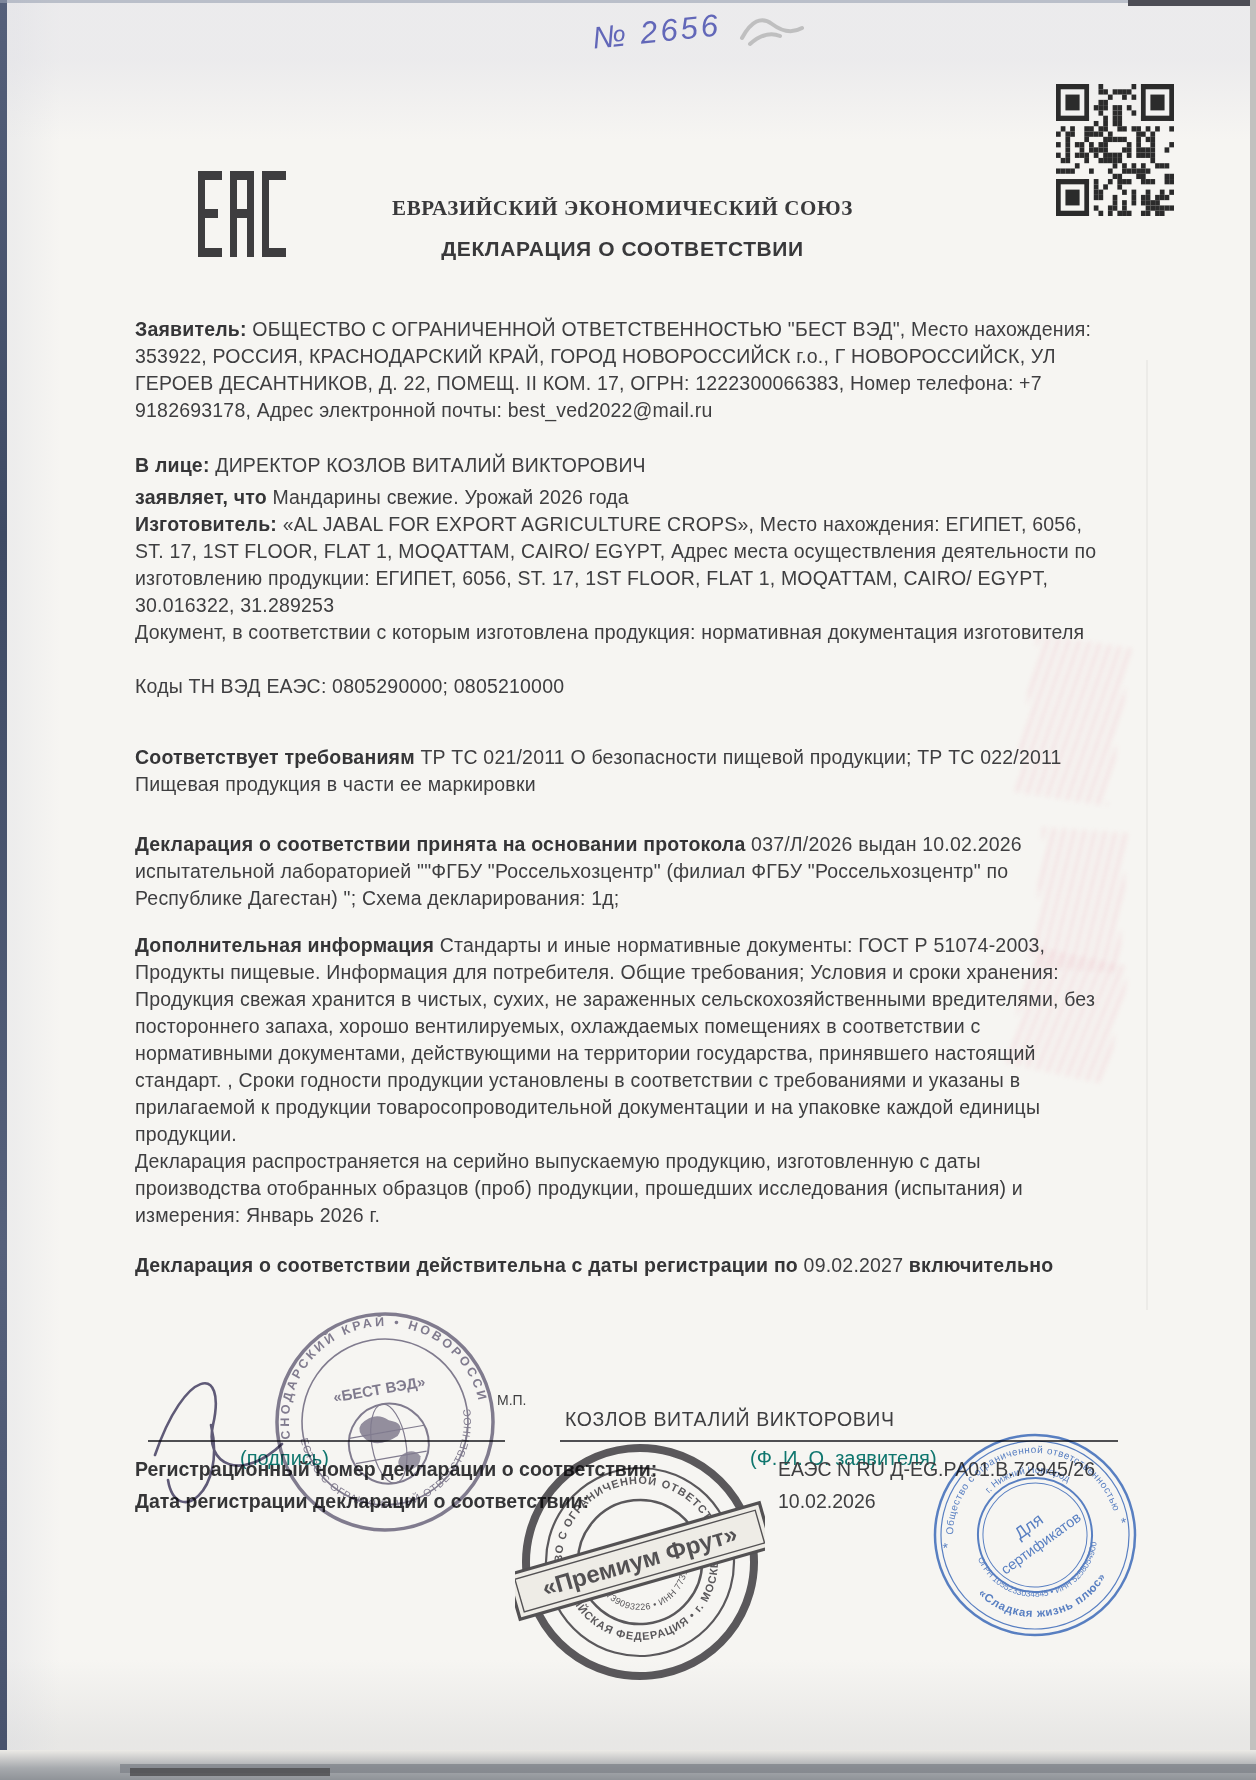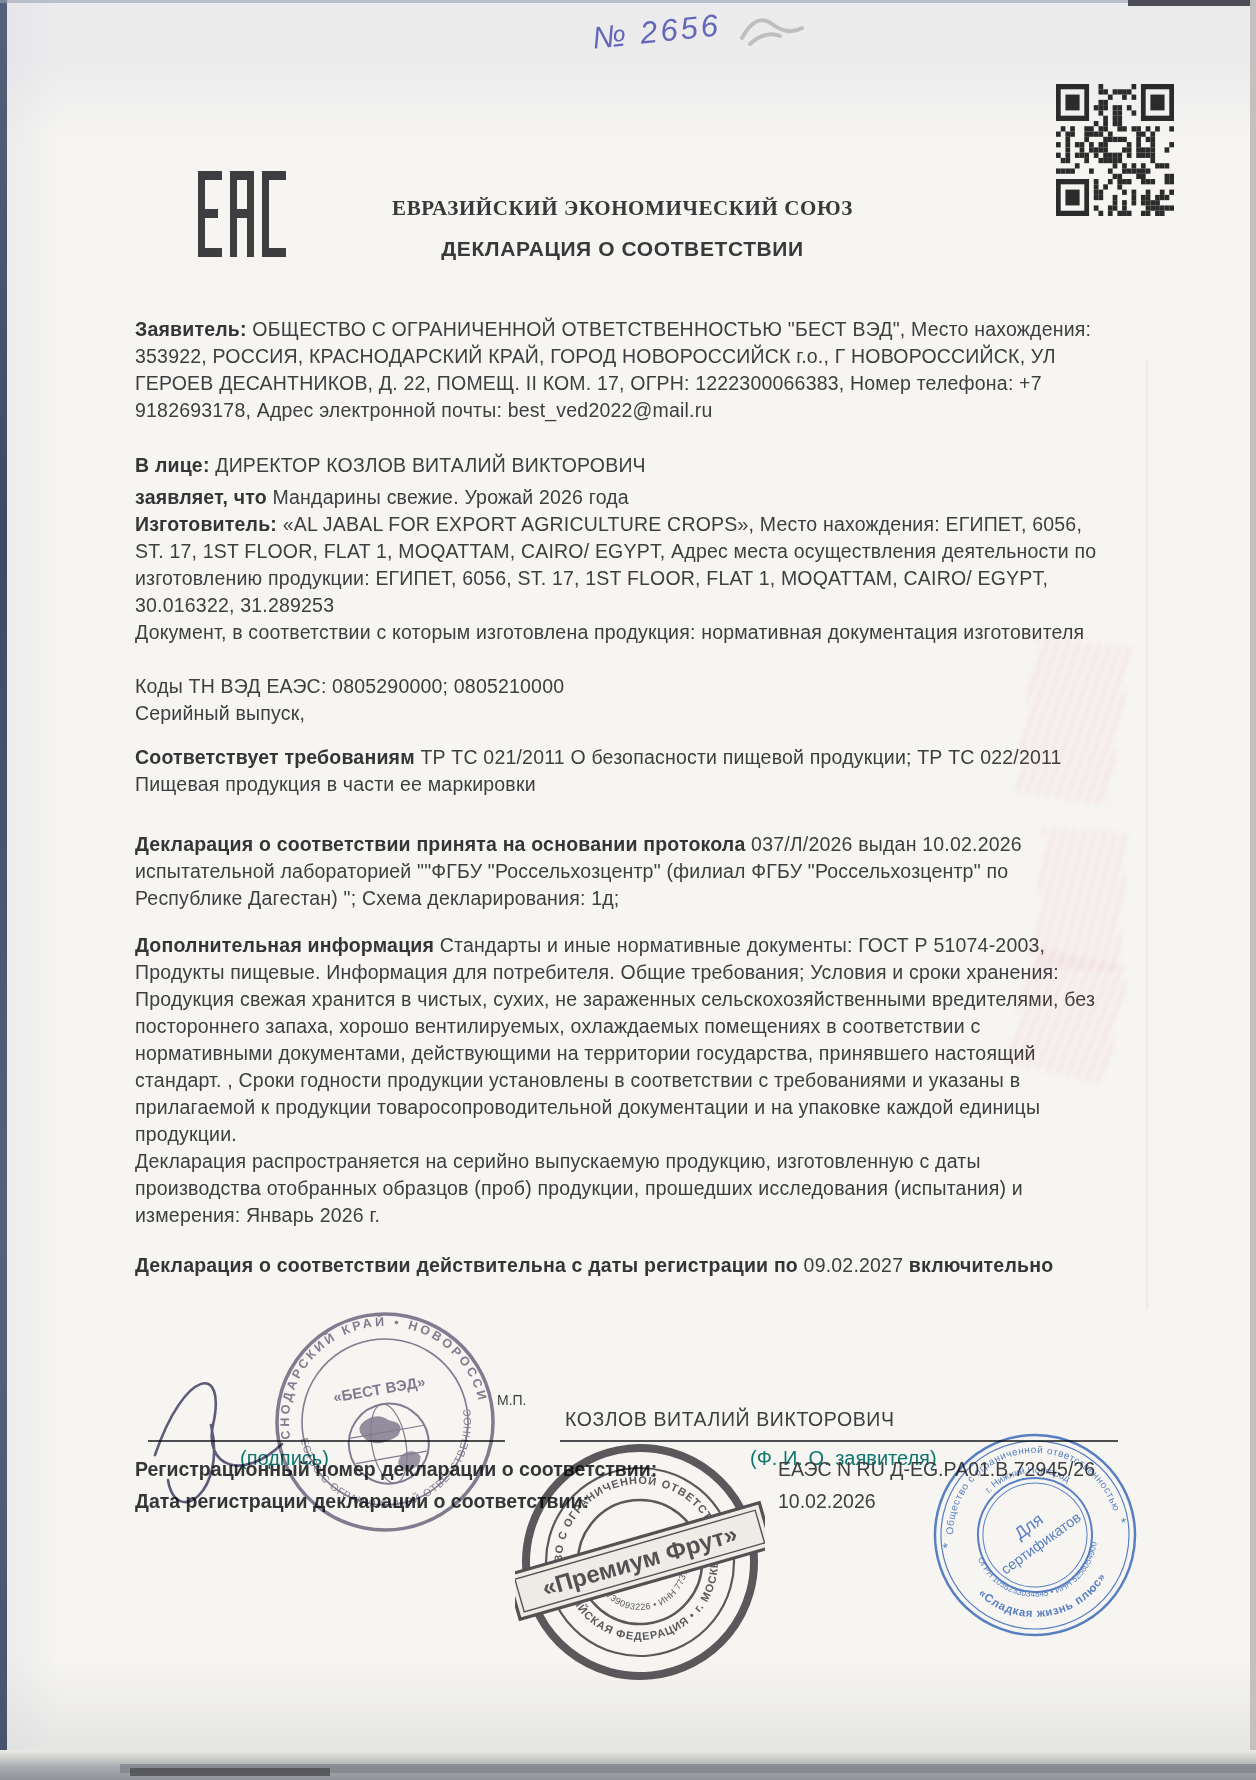--- a/index.html
+++ b/index.html
@@ -319,21 +319,20 @@
   <div class="para" style="top:484px;">
     <span class="lead">заявляет, что</span><span> Мандарины свежие. Урожай 2026 года</span>
   </div>
 
   <div class="para" style="top:511px;">
     <span class="lead">Изготовитель:</span><span> «AL JABAL FOR EXPORT AGRICULTURE CROPS», Место нахождения: ЕГИПЕТ, 6056, ST. 17, 1ST FLOOR, FLAT 1, MOQATTAM, CAIRO/ EGYPT, Адрес места осуществления деятельности по изготовлению продукции: ЕГИПЕТ, 6056, ST. 17, 1ST FLOOR, FLAT 1, MOQATTAM, CAIRO/ EGYPT, 30.016322, 31.289253</span>
   </div>
 
   <div class="para" style="top:619px;">Документ, в соответствии с которым изготовлена продукция: нормативная документация изготовителя</div>
   <div class="para" style="top:673px;">Коды ТН ВЭД ЕАЭС: 0805290000; 0805210000</div>
-  <div class="para" style="top:700px;">Серийный выпуск,</div>
 
   <div class="para" style="top:744px;">
     <span class="lead">Соответствует требованиям</span><span> ТР ТС 021/2011 О безопасности пищевой продукции; ТР ТС 022/2011 Пищевая продукция в части ее маркировки</span>
   </div>
 
   <div class="para" style="top:831px;">
     <span class="lead">Декларация о соответствии принята на основании протокола</span><span> 037/Л/2026 выдан 10.02.2026 испытательной лабораторией ""ФГБУ "Россельхозцентр" (филиал ФГБУ "Россельхозцентр" по Республике Дагестан) "; Схема декларирования: 1д;</span>
   </div>
 
   <div class="para" style="top:932px;">

